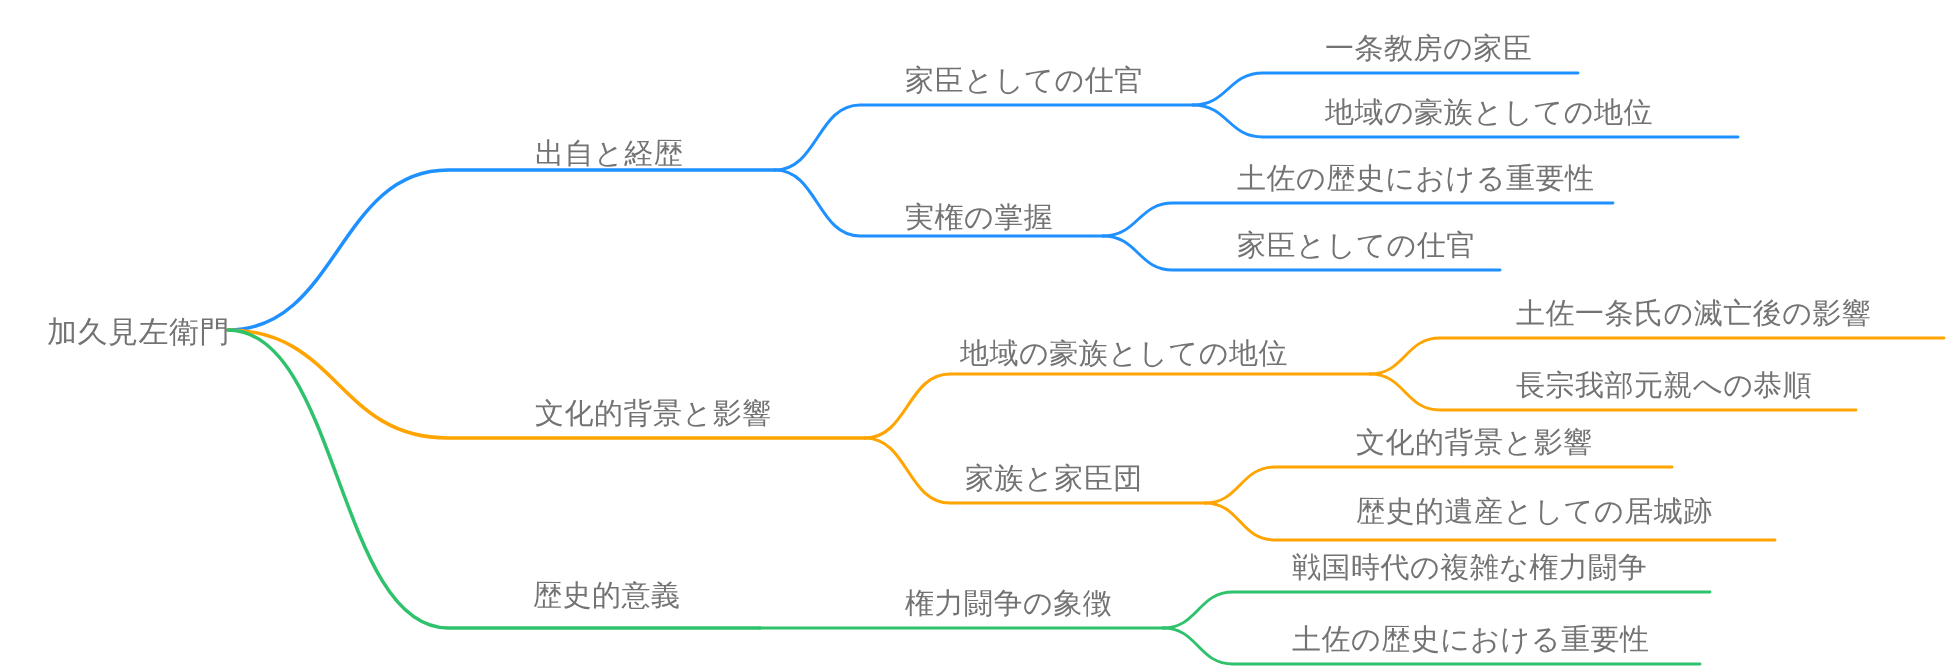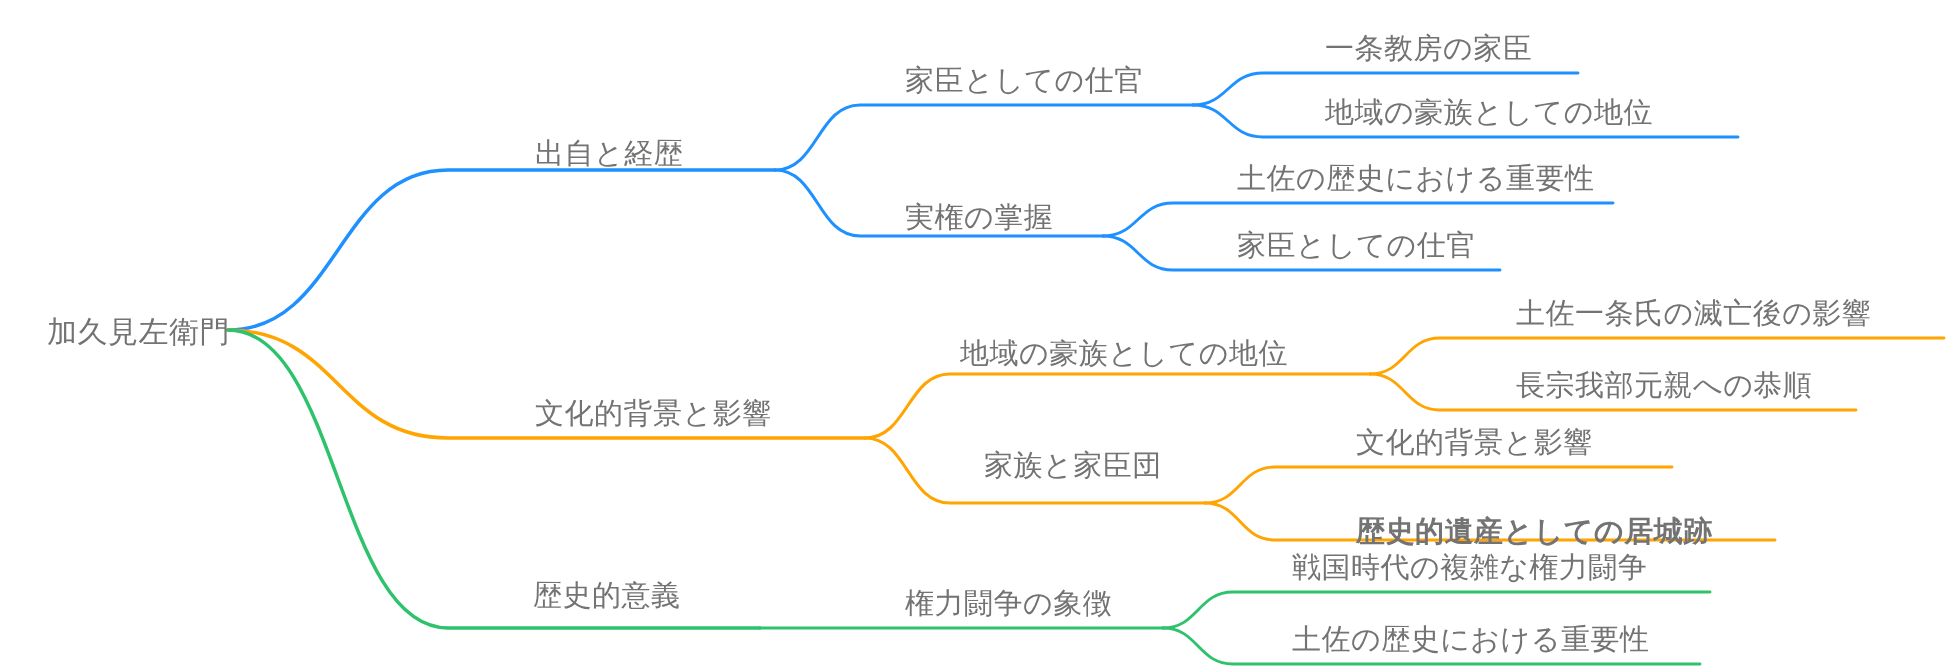--- a/index.html
+++ b/index.html
@@ -67,21 +67,21 @@
       <div class="node-label" style="left: 905px; top: 63px;">家臣としての仕官</div>
       <div class="node-label" style="left: 1325px; top: 31px;">一条教房の家臣</div>
       <div class="node-label" style="left: 1325px; top: 95px;">地域の豪族としての地位</div>
       <div class="node-label" style="left: 905px; top: 200px;">実権の掌握</div>
       <div class="node-label" style="left: 1237px; top: 161px;">土佐の歴史における重要性</div>
       <div class="node-label" style="left: 1237px; top: 228px;">家臣としての仕官</div>
       <div class="node-label" style="left: 535px; top: 396px;">文化的背景と影響</div>
       <div class="node-label" style="left: 960px; top: 336px; text-align: right;">地域の豪族としての地位</div>
       <div class="node-label" style="left: 1516px; top: 296px;">土佐一条氏の滅亡後の影響</div>
       <div class="node-label" style="left: 1516px; top: 368px;">長宗我部元親への恭順</div>
-      <div class="node-label" style="left: 965px; top: 448px; margin-left: 19px;">家族と家臣団</div>
+      <div class="node-label" style="left: 965px; top: 461px;">家族と家臣団</div>
       <div class="node-label" style="left: 1356px; top: 425px;">文化的背景と影響</div>
-      <div class="node-label" style="left: 1356px; top: 514px; font-weight: bold;">歴史的遺産としての居城跡</div>
+      <div class="node-label" style="left: 1356px; top: 494px;">歴史的遺産としての居城跡</div>
       <div class="node-label" style="left: 533px; top: 578px;">歴史的意義</div>
       <div class="node-label" style="left: 905px; top: 586px;">権力闘争の象徴</div>
       <div class="node-label" style="left: 1292px; top: 550px;">戦国時代の複雑な権力闘争</div>
       <div class="node-label" style="left: 1292px; top: 622px;">土佐の歴史における重要性</div>
     </div>
 </div>
 
 </body></html>

